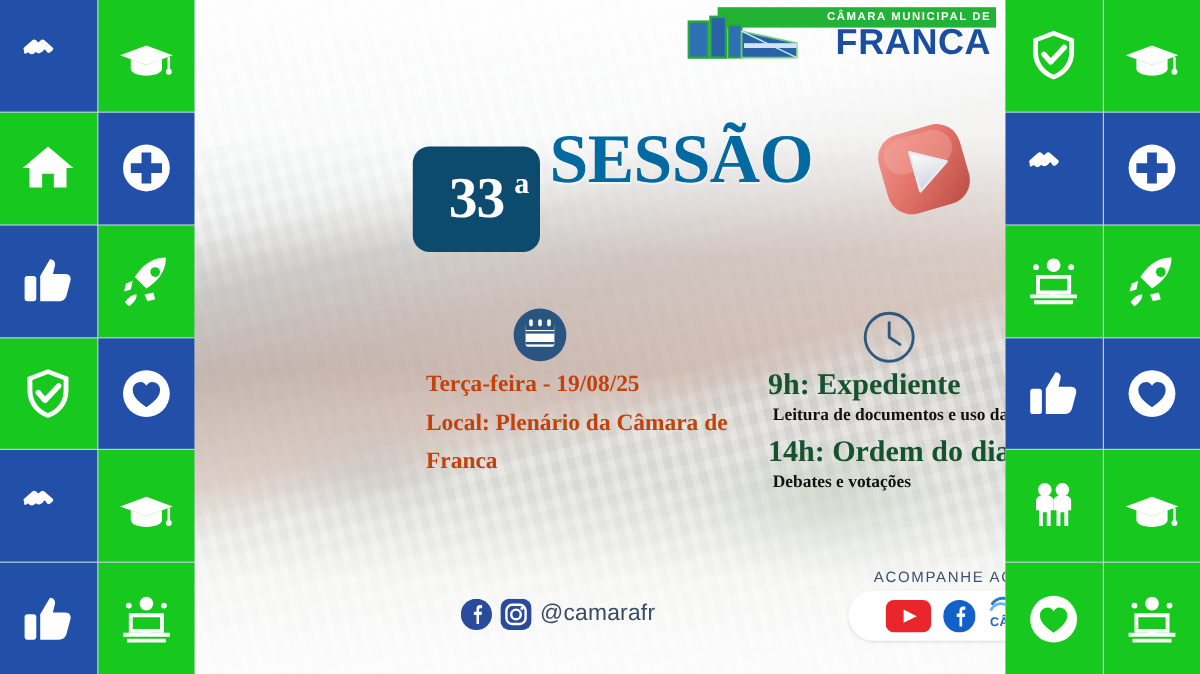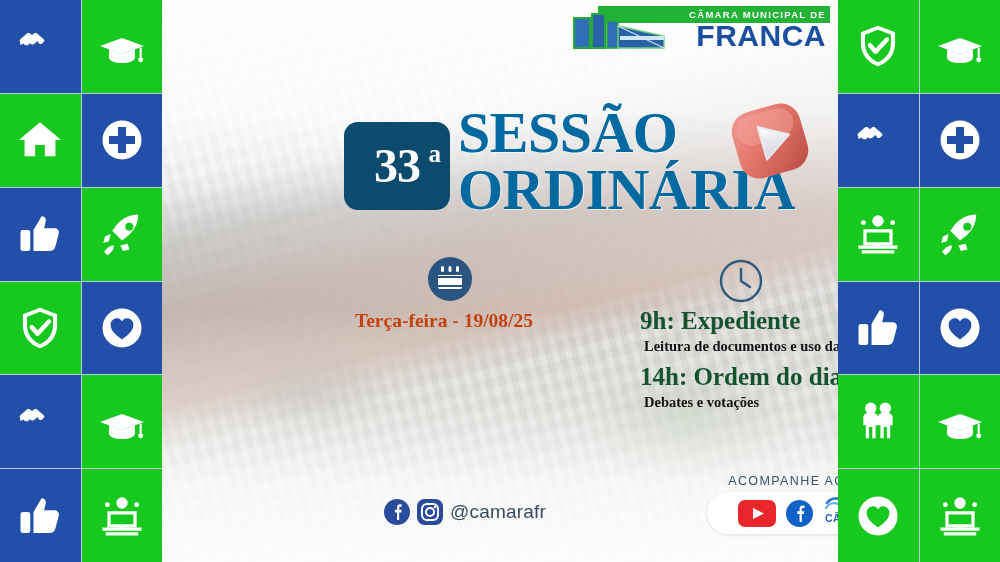--- a/index.html
+++ b/index.html
@@ -249,21 +249,20 @@
           <path d="M46 14 L92 36" stroke="#cfe4f5" stroke-width="1.2" fill="none"></path>
         </svg>
       </div>
 
       <div id="badge">
         <div id="badge-num">33</div>
         <div id="badge-ord">a</div>
       </div>
       <div id="title" class="nosel">
         <div>SESSÃO</div>
-        <div>ORDINÁRIA</div>
       </div>
 
       <svg id="play3d" viewBox="0 0 96 90">
         <defs>
           <linearGradient id="pg" x1="0" y1="0" x2="1" y2="1">
             <stop offset="0" stop-color="#f09b93"></stop>
             <stop offset=".45" stop-color="#e4756b"></stop>
             <stop offset="1" stop-color="#b94b44"></stop>
           </linearGradient>
           <linearGradient id="pt" x1="0" y1="0" x2="0" y2="1">
@@ -283,20 +282,21 @@
         <rect x="11" y="14" width="24" height="19" rx="2" fill="#fff"></rect>
         <rect x="11" y="14" width="24" height="5" fill="#2a5580"></rect>
         <rect x="11" y="20" width="24" height="2" fill="#2a5580"></rect>
         <rect x="14" y="10" width="3" height="6" rx="1.5" fill="#fff"></rect>
         <rect x="21.5" y="10" width="3" height="6" rx="1.5" fill="#fff"></rect>
         <rect x="29" y="10" width="3" height="6" rx="1.5" fill="#fff"></rect>
         <rect x="11" y="29" width="24" height="2" fill="#2a5580"></rect>
       </svg>
       <div id="when">
         <div>Terça-feira - 19/08/25</div>
+        <div class="wrap">Local: Plenário da Câmara de Franca</div>
       </div>
 
       <svg id="clock-icon" viewBox="0 0 46 46">
         <circle cx="23" cy="23" r="20" fill="none" stroke="#2f5a80" stroke-width="2.4"></circle>
         <path d="M23 11 L23 23 L32 29" fill="none" stroke="#2f5a80" stroke-width="2.4" stroke-linecap="round" stroke-linejoin="round"></path>
       </svg>
       <div id="sched">
         <div class="sched-time">
           <span>9h</span><span>: </span><span>Expediente</span>
         </div>

